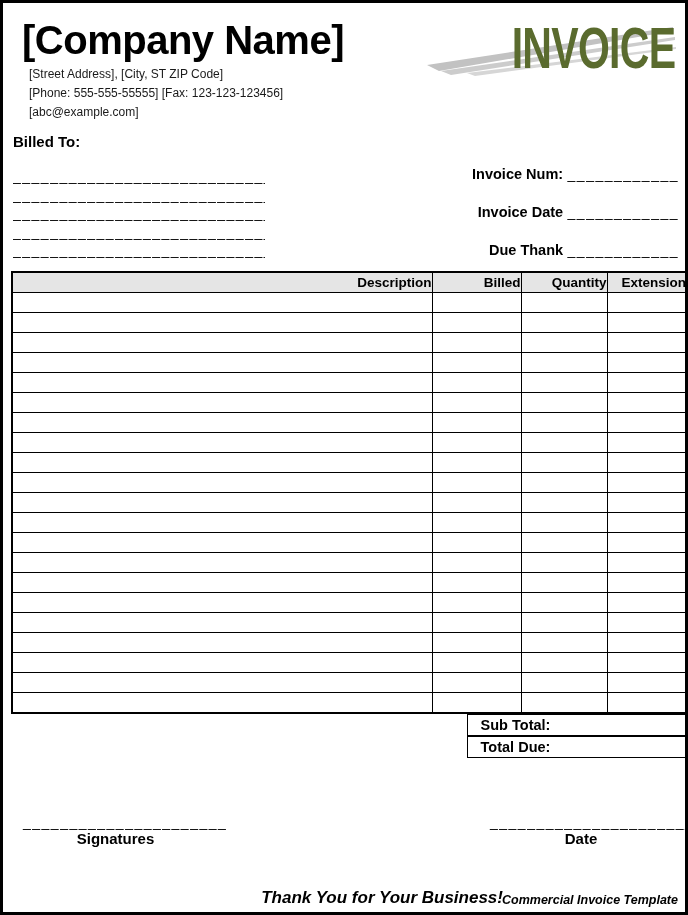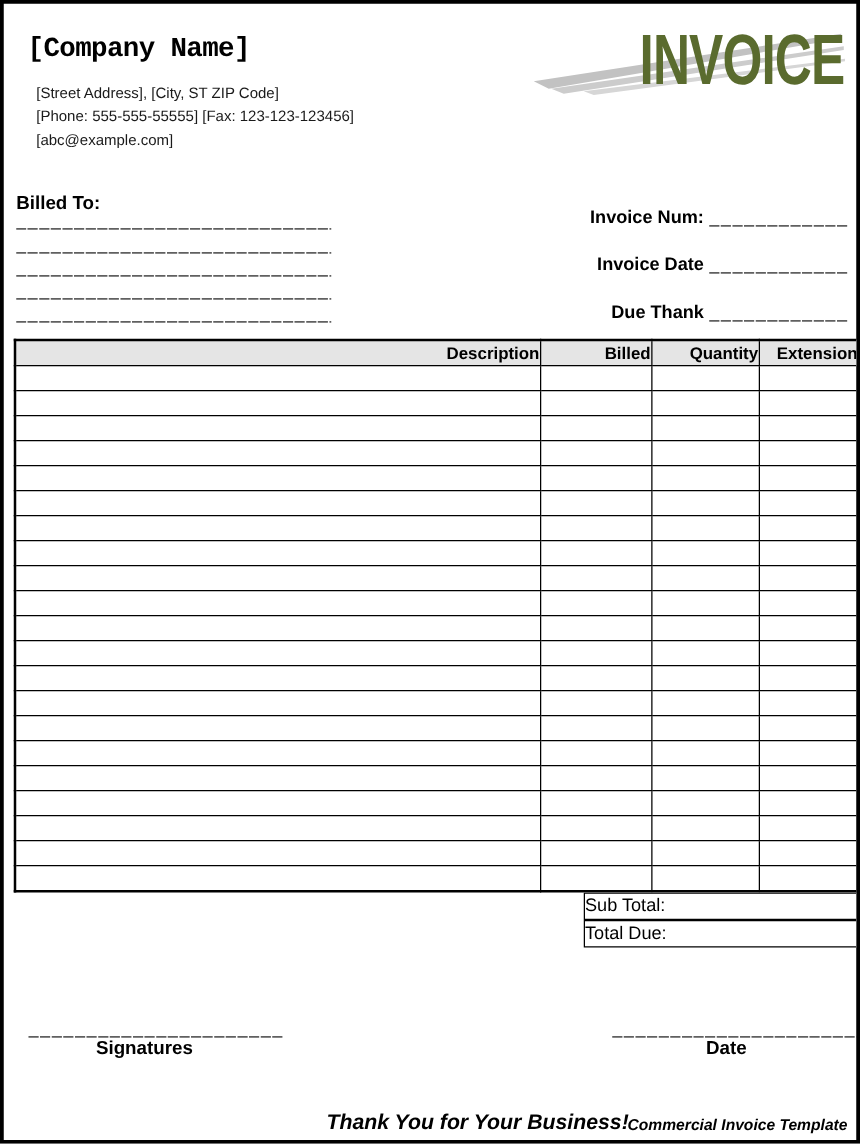--- a/index.html
+++ b/index.html
@@ -4,54 +4,54 @@
 <style>
   html,body{margin:0;padding:0;background:#ffffff;}
   .page{
     position:relative;width:688px;height:915px;background:#fff;
     border:3px solid #000;box-sizing:border-box;overflow:hidden;
     font-family:"Liberation Sans",sans-serif;color:#000;
   }
   
   .company-name{
     position:absolute;left:19px;top:18px;
-    font-family:Liberation Mono, monospace;font-weight:700;font-size:22px;line-height:38px;
+    font-family:Liberation Sans, sans-serif;font-weight:700;font-size:40px;line-height:38px;
     letter-spacing:-0.5px;
   }
   .address{position:absolute;left:26px;top:62px;font-size:12px;line-height:19px;color:#1a1a1a;}
   .logo{position:absolute;right:6px;top:12px;width:252px;height:64px;}
   .logo svg{position:absolute;right:0;top:0;}
   .logo-text{
     position:absolute;right:4px;top:8px;display:inline-block;
     font-weight:700;font-size:57px;line-height:50px;letter-spacing:-1px;
     transform:scaleX(0.72);transform-origin:right center;
     color:#5a6b2e;
   }
   
-  .billed-label{position:absolute;left:10px;top:151px;font-weight:700;font-size:15px;}
+  .billed-label{position:absolute;left:10px;top:130px;font-weight:700;font-size:15px;}
   .billed-lines{position:absolute;left:10px;top:164px;width:252px;overflow:hidden;}
   .uline{font-size:14px;letter-spacing:1.5px;white-space:nowrap;line-height:18.6px;}
   .inv-fields{position:absolute;left:400px;top:162px;width:276px;text-align:right;}
   .inv-row{height:24px;margin-bottom:14px;white-space:nowrap;}
   .inv-label{font-weight:700;font-size:14.5px;}
   .inv-line{font-size:14px;letter-spacing:1.5px;}
   
   table.items{
     position:absolute;left:8px;top:268px;width:675px;
     border-collapse:collapse;table-layout:fixed;border:2px solid #000;
   }
   table.items th,table.items td{border:1px solid #000;height:19px;padding:0;}
   table.items th{
     background:#e5e5e5;font-weight:700;font-size:13.5px;text-align:right;vertical-align:middle;
   }
   
   .totals{position:absolute;left:464px;top:711px;width:219px;box-sizing:border-box;}
   .total-row{
     border:1.5px solid #000;border-top-width:1px;height:20px;box-sizing:content-box;
-    text-align:left;padding-right:122px;font-weight:400;font-size:14.5px;line-height:21px;
+    text-align:center;padding-right:122px;font-weight:700;font-size:14.5px;line-height:21px;
     background:#fff;
   }
   .total-row:first-child{border-top-width:1.5px;}
   
   .sig-block{position:absolute;text-align:center;}
   .sig-left{left:20px;top:810px;width:185px;}
   .sig-right{left:487px;top:810px;width:182px;}
   .sig-label{font-weight:700;font-size:15px;margin-top:-2px;}
   
   .thanks{

